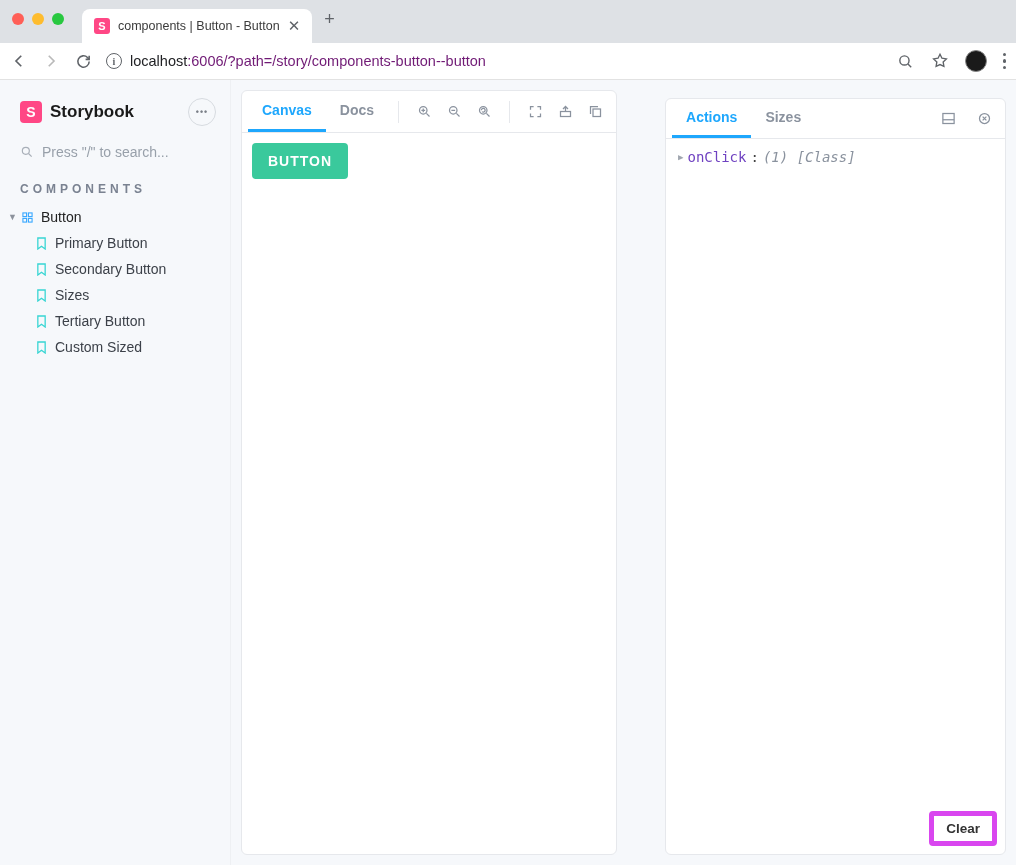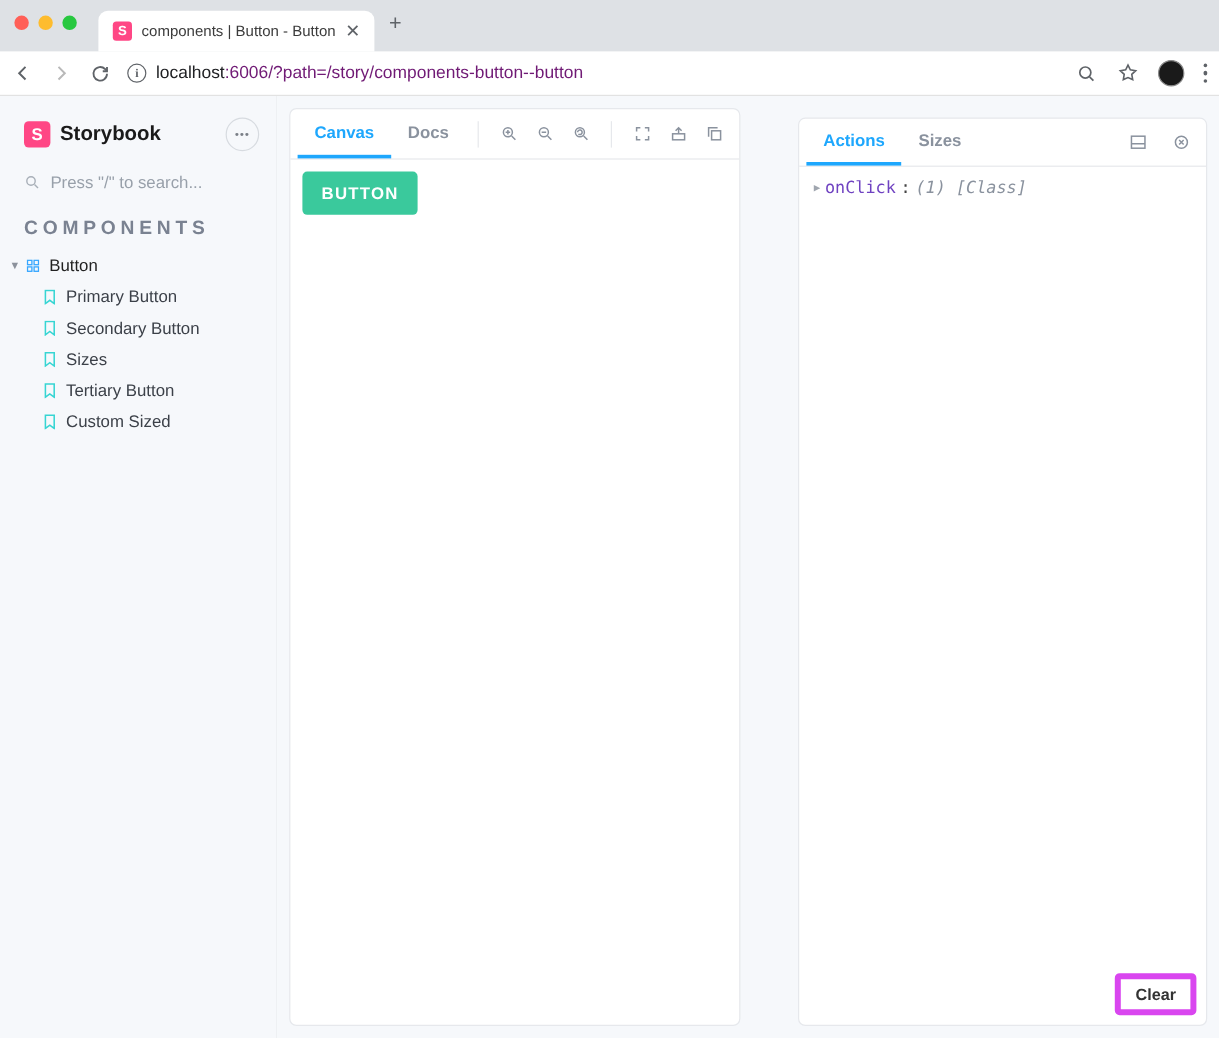--- a/index.html
+++ b/index.html
@@ -33,21 +33,21 @@
   .sidebar{width:231px;background:#f6f8fb;border-right:1px solid #eef0f3;display:flex;flex-direction:column;}
   .sb-head{display:flex;align-items:center;justify-content:space-between;padding:18px 14px 8px 20px;}
   .sb-logo{display:flex;align-items:center;gap:8px;}
   .sb-logo .mark{width:22px;height:22px;background:#ff4785;border-radius:4px;color:#fff;display:flex;align-items:center;justify-content:center;font-weight:700;font-size:14px;}
   .sb-logo .word{font-weight:800;font-size:17px;color:#1a1a1a;}
   .sb-menu{width:28px;height:28px;border:1px solid #d7dbe0;border-radius:50%;display:flex;align-items:center;justify-content:center;color:#7a7f87;font-weight:700;letter-spacing:1px;font-size:9px;}
 
   .sb-search{margin:10px 14px 18px 20px;display:flex;align-items:center;gap:8px;color:#98a0aa;font-size:14px;}
   .sb-search svg{width:14px;height:14px;stroke:#a8afb8;}
 
-  .sb-section{padding: 4px 20px 8px; font-size:16px; font-weight:700; letter-spacing:4px; color:#7a8291;}
+  .sb-section{padding: 4px 20px 8px; font-size:12px; font-weight:700; letter-spacing:4px; color:#7a8291;}
   .tree{font-size:14px;}
   .tree-row{display:flex;align-items:center;height:26px;padding-left:8px;gap:4px;cursor:default;}
   .tree-row.component{color:#222;}
   .tree-row .caret{width:10px;color:#8c929c;font-size:9px;}
   .grid-ico{width:11px;height:11px;display:inline-block;}
   .grid-ico svg{stroke:#37a7ff;}
   .story-row{display:flex;align-items:center;height:26px;padding-left:36px;gap:8px;color:#3c4149;font-size:14px;}
   .story-row.selected{background:#1ea7fd;color:#fff;font-weight:600;}
   .bm{width:11px;height:13px;}
   .bm svg{stroke:#37d5d3;fill:none;}

